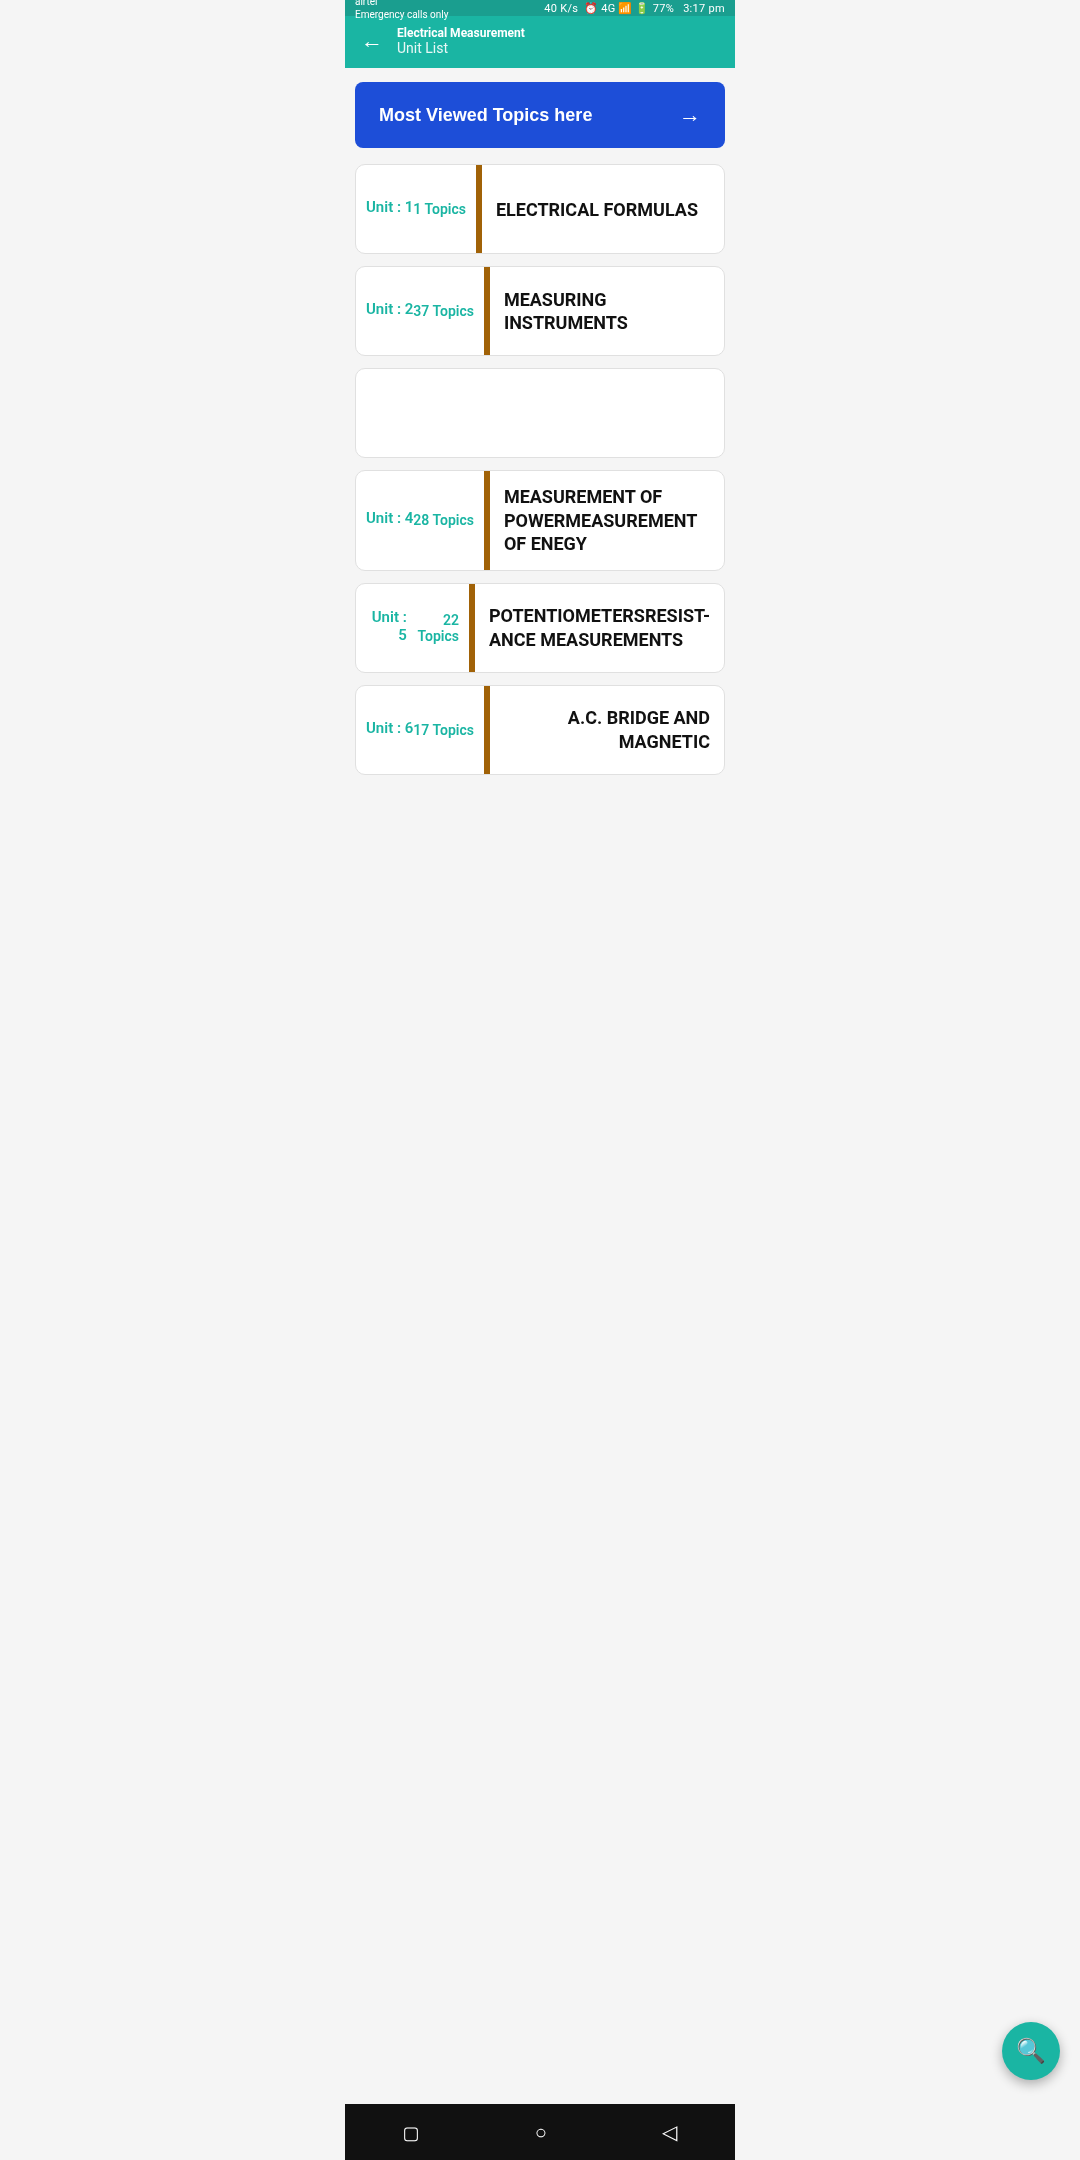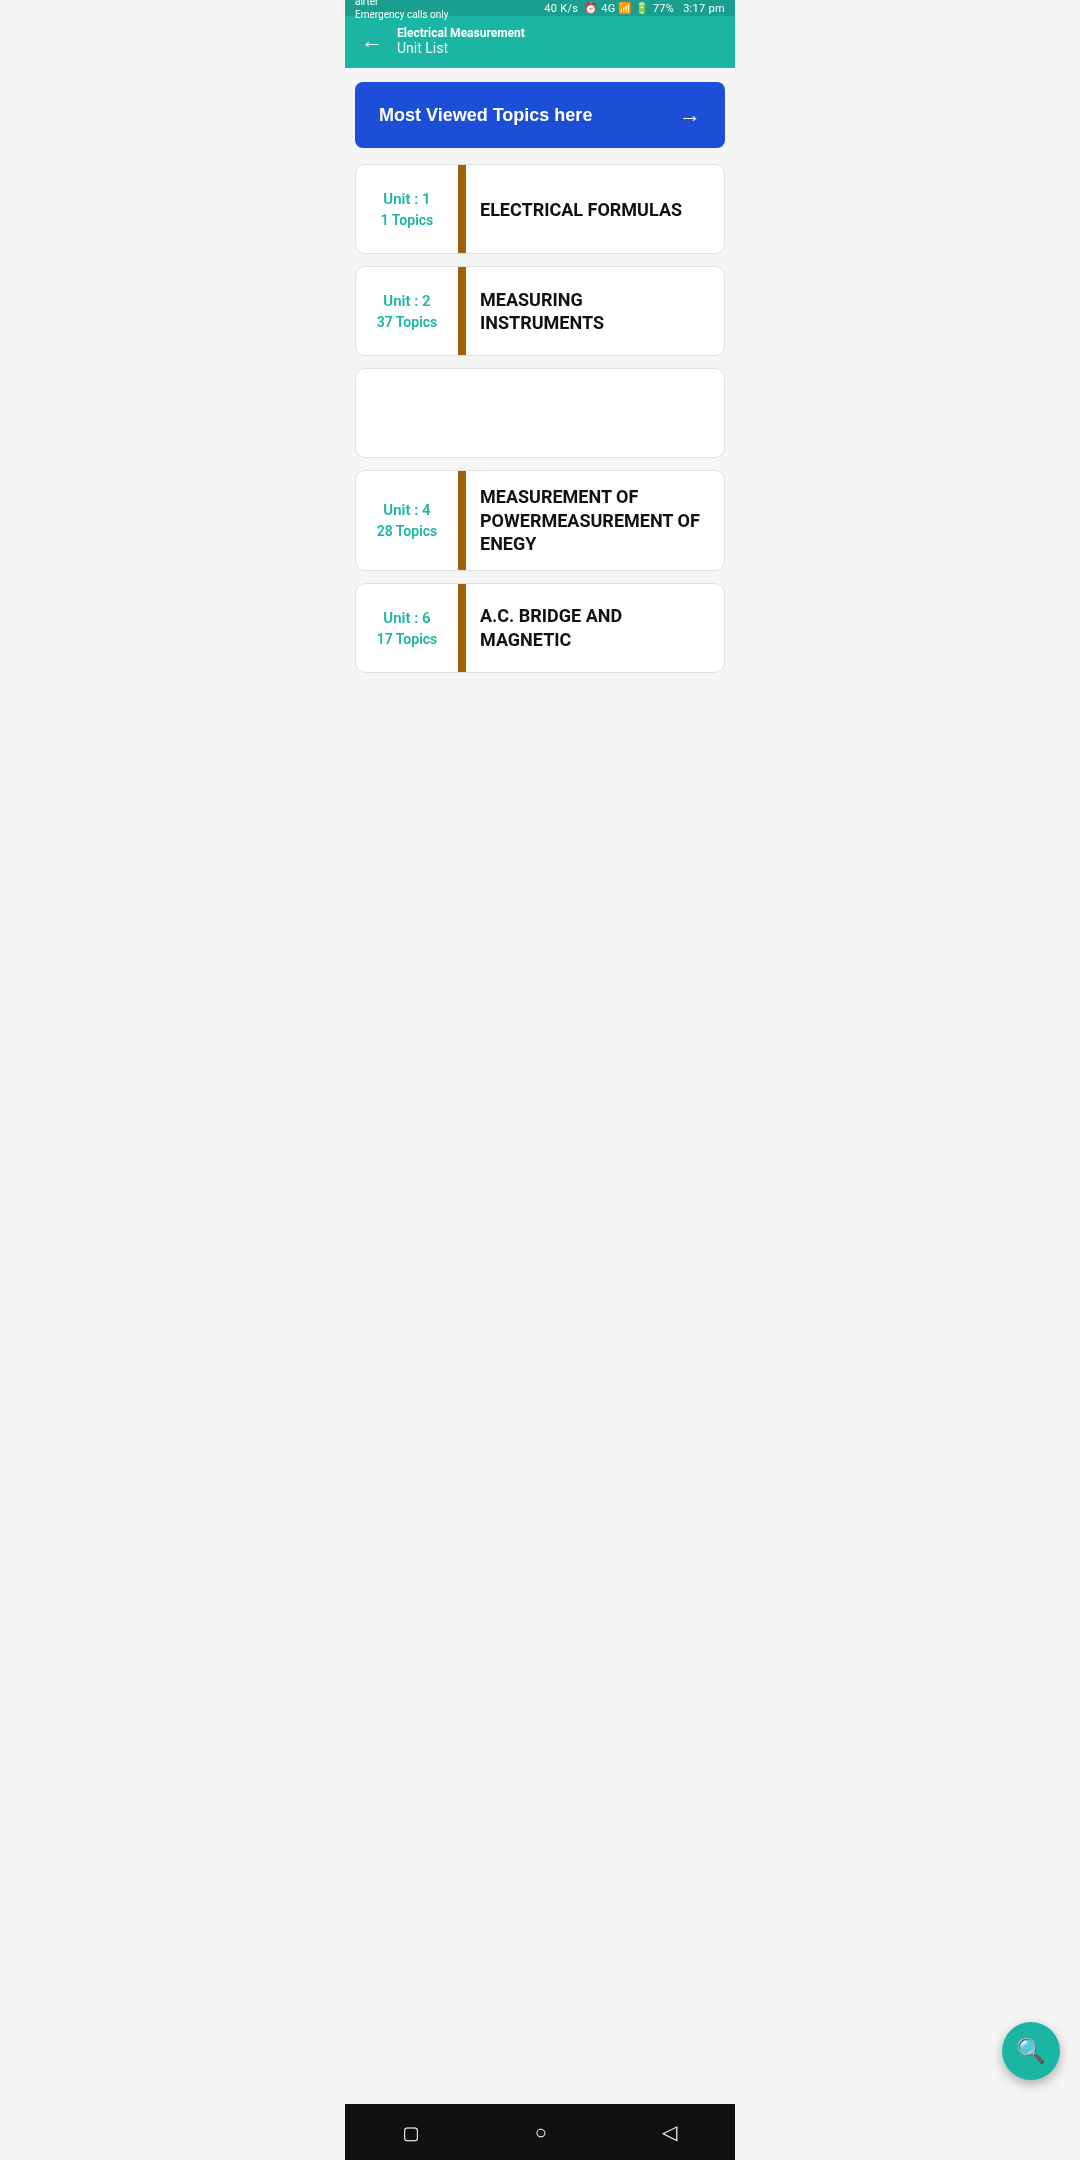--- a/index.html
+++ b/index.html
@@ -95,24 +95,24 @@
       display: flex;
       align-items: stretch;
       overflow: hidden;
       cursor: pointer;
       min-height: 90px;
     }
     .unit-info {
       min-width: 110px;
       padding: 14px 10px;
       display: flex;
-      flex-direction: column;
+      flex-direction: row;
       align-items: center;
       justify-content: center;
-      border-right: 8px solid #a16207;
+      border-right: 6px solid #a16207;
     }
     .unit-number {
       color: #1ab5a3;
       font-size: 15px;
       font-weight: 600;
       margin-bottom: 4px;
     }
     .unit-topics {
       color: #1ab5a3;
       font-size: 14px;
@@ -174,20 +174,21 @@
     }
     .nav-icon {
       color: white;
       font-size: 20px;
       cursor: pointer;
     }
     .nav-icon.square { font-size: 18px; }
 
     .unit-card-last {
       margin-bottom: 64px;
+      text-align: right;
     }
   </style>
 </head>
 <body>
 
 <div class="status-bar">
   <div class="status-left">
     <div>airtel</div>
     <div>Emergency calls only</div>
   </div>
@@ -241,20 +242,29 @@
   <div class="unit-card tall">
     <div class="unit-info">
       <div class="unit-number">Unit : 4</div>
       <div class="unit-topics">28 Topics</div>
     </div>
     <div class="unit-title">
       <span class="unit-title-text">MEASUREMENT OF POWERMEASUREMENT OF ENEGY</span>
     </div>
   </div>
 
+  <div class="unit-card tall">
+    <div class="unit-info">
+      <div class="unit-number">Unit : 5</div>
+      <div class="unit-topics">22 Topics</div>
+    </div>
+    <div class="unit-title">
+      <span class="unit-title-text">POTENTIOMETERSRESIST-ANCE MEASUREMENTS</span>
+    </div>
+  </div>
 
   <div class="unit-card unit-card-last">
     <div class="unit-info">
       <div class="unit-number">Unit : 6</div>
       <div class="unit-topics">17 Topics</div>
     </div>
     <div class="unit-title">
       <span class="unit-title-text">A.C. BRIDGE AND MAGNETIC</span>
     </div>
   </div>

